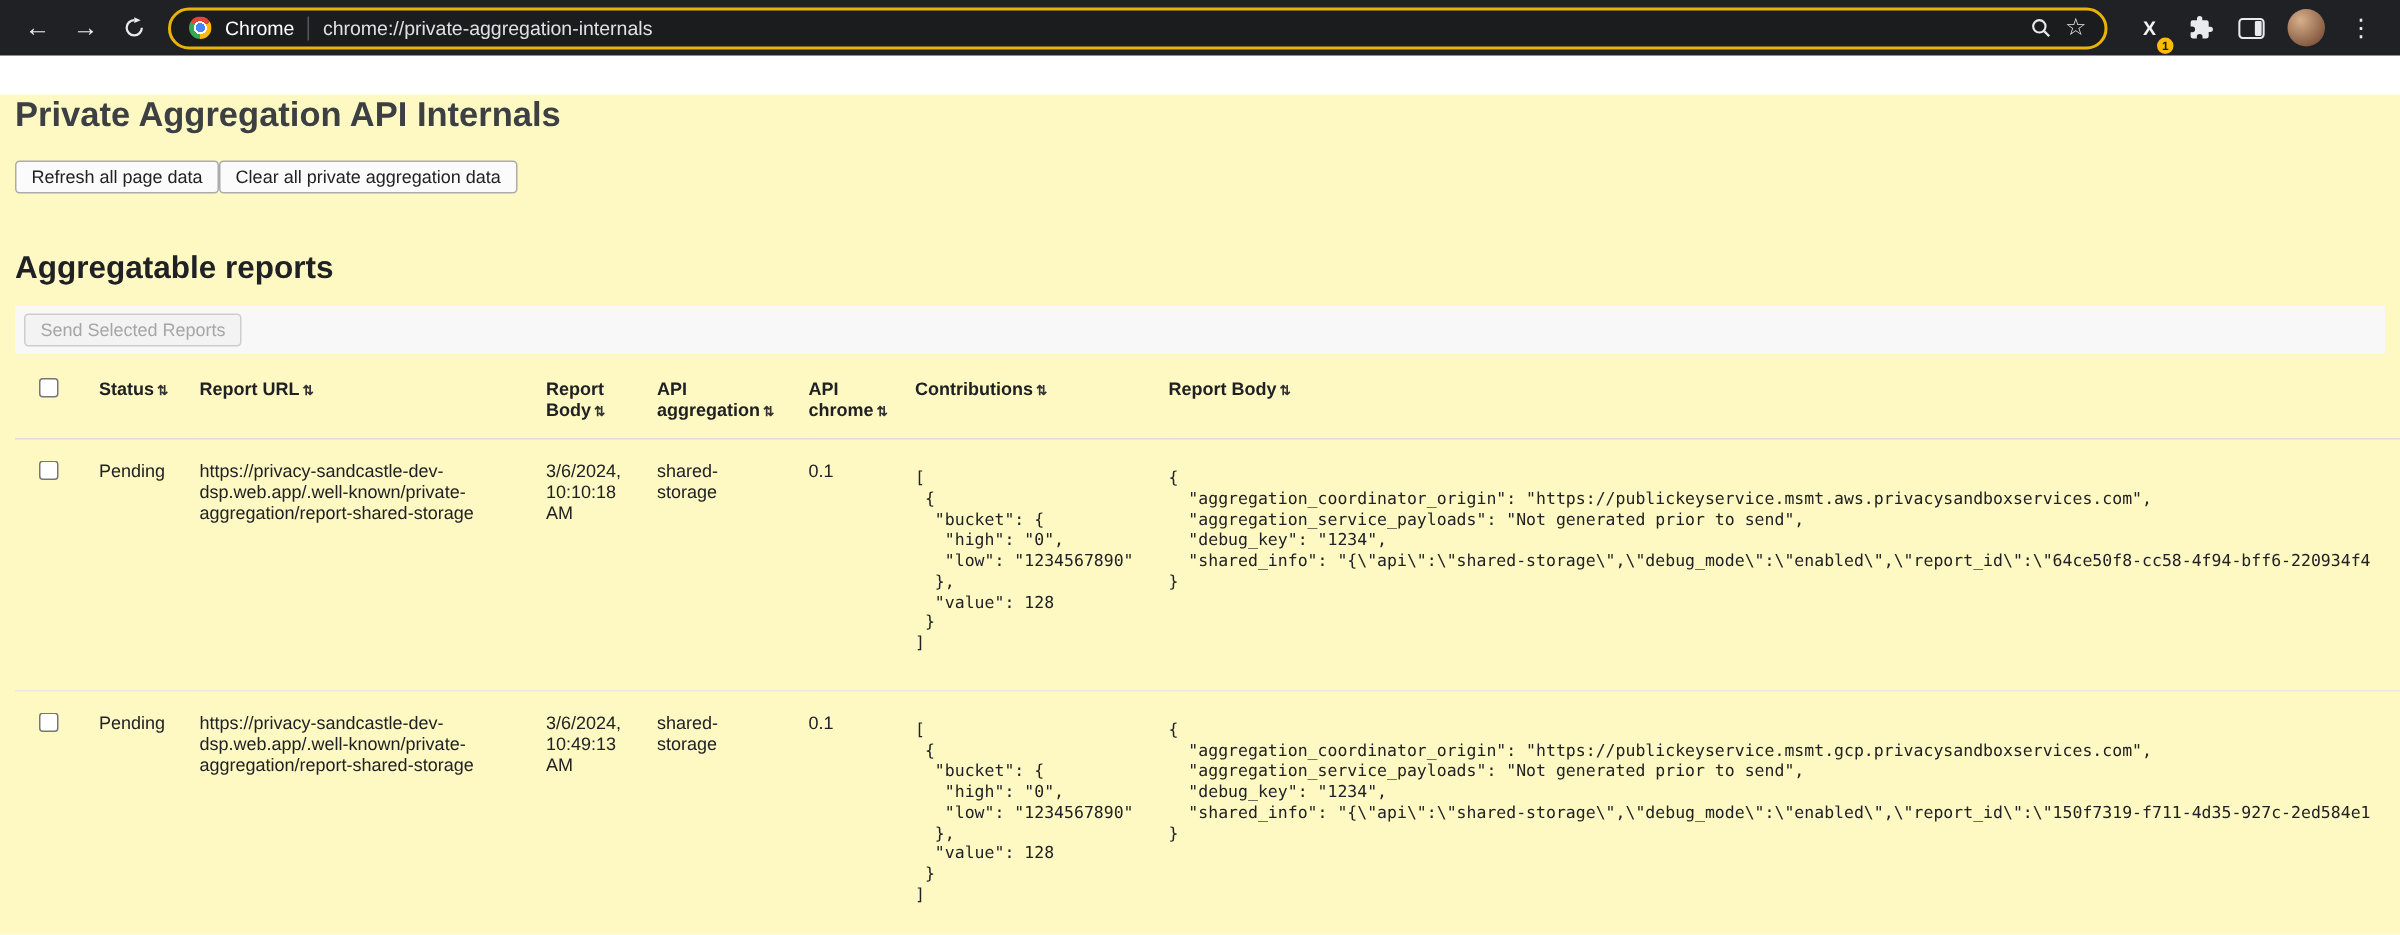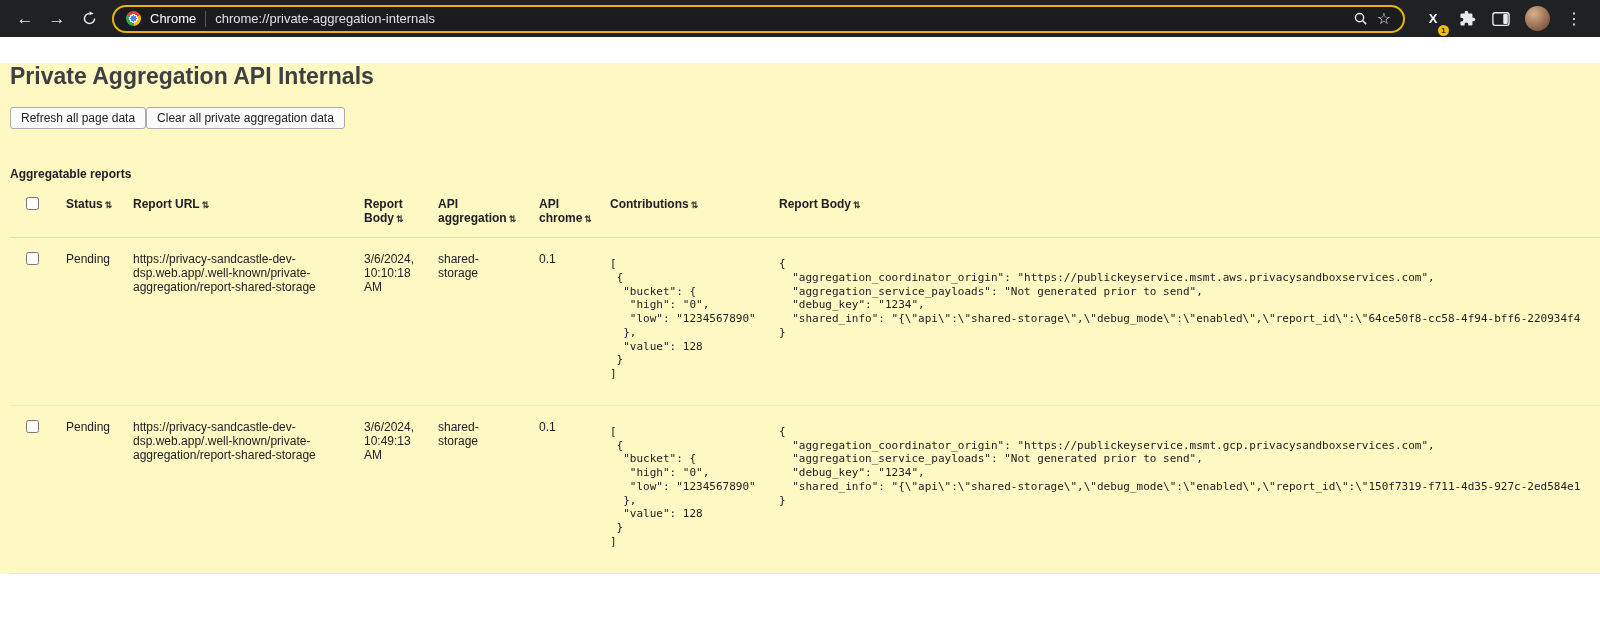--- a/index.html
+++ b/index.html
@@ -29,21 +29,21 @@
   .avatar { width: 25px; height: 25px; border-radius: 50%; margin: 0 6px; flex: 0 0 auto; cursor: pointer;
     background: radial-gradient(circle at 35% 30%, #d7b08a, #8a5f46 70%, #5c3e2e); }
   .menu { font-size: 16px; }
 
   
   .page { background: #fef9c3; }
   h1 { font-size: 23px; font-weight: 700; color: #3c4043; margin: 26px 0 0 10px; }
   .top-buttons { margin: 17px 0 0 10px; display: flex; }
   button { font-family: inherit; font-size: 12px; padding: 3px 10px; background: #fbfbfb;
     border: 1px solid #ababab; border-radius: 3px; color: #222; cursor: pointer; }
-  h2 { font-size: 12px; font-weight: 700; color: #202124; margin: 38px 0 0 10px; }
+  h2 { font-size: 21px; font-weight: 700; color: #202124; margin: 38px 0 0 10px; }
   .send-bar { margin: 13px 10px 0 10px; background: #f8f8f8; padding: 5px 6px; }
   .send-btn[disabled] { color: #a6a6a6; background: #f3f3f3; border-color: #cdcdcd; cursor: default; }
 
   
   .reports { border-collapse: collapse; table-layout: fixed; width: calc(100% - 10px); margin-left: 10px; }
   .reports th { font-size: 12px; font-weight: 700; color: #202124; text-align: left;
     vertical-align: top; padding: 16px 12px 12px 0; cursor: pointer; }
   .reports thead tr { border-bottom: 1px solid #dcdcdc; }
   .reports tbody tr { border-bottom: 1px solid #e8e8e8; }
   .reports td { font-size: 12px; color: #202124; vertical-align: top;
@@ -115,20 +115,23 @@
 <main class="page">
   <h1>Private Aggregation API Internals</h1>
 
   <div class="top-buttons">
     <button>Refresh all page data</button>
     <button>Clear all private aggregation data</button>
   </div>
 
   <h2>Aggregatable reports</h2>
 
+  <div class="send-bar">
+    <button class="send-btn" disabled="">Send Selected Reports</button>
+  </div>
 
   <table class="reports">
     <colgroup>
       <col style="width:56px">
         <col style="width:67px">
         <col style="width:231px">
         <col style="width:74px">
       <col style="width:101px">
         <col style="width:71px">
         <col style="width:169px">

